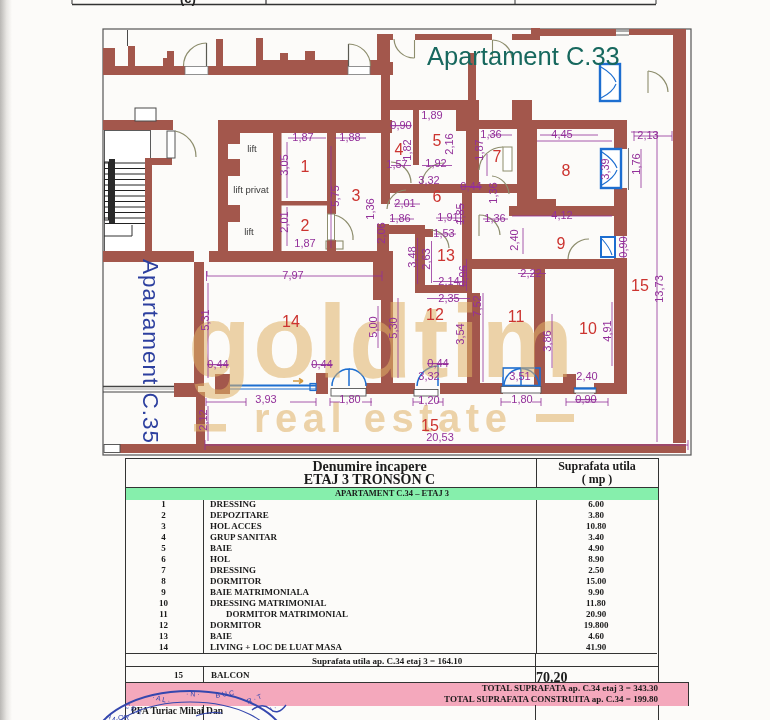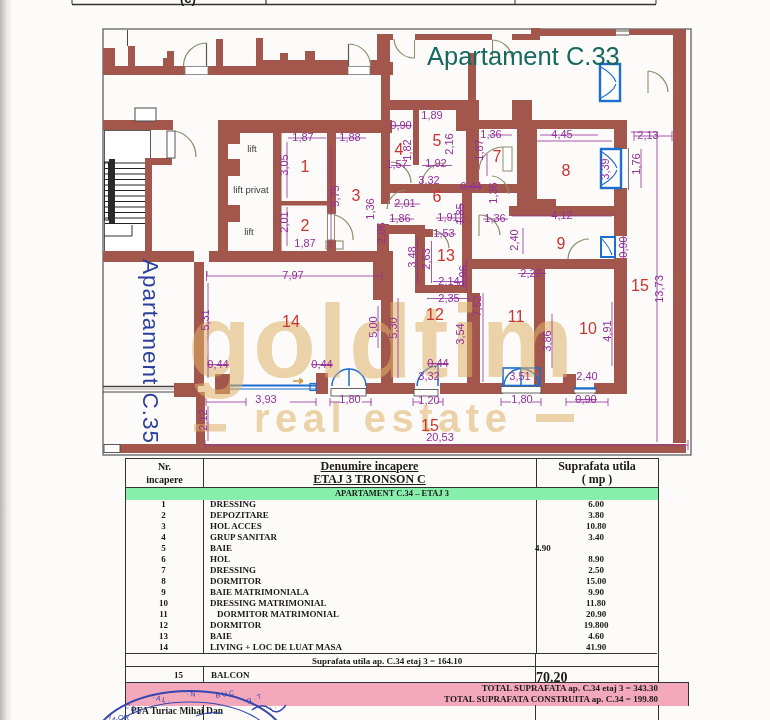--- a/index.html
+++ b/index.html
@@ -526,22 +526,21 @@
 <line x1="205" y1="440" x2="205" y2="450"></line>
 <line x1="424" y1="445" x2="206" y2="445" stroke-width="0"></line>
 <line x1="457" y1="445" x2="688" y2="445" stroke-width="0"></line>
 <line x1="657" y1="437" x2="663" y2="437" stroke-width="0"></line>
 </g>
 
 </svg>
 
 <div class="tbl" style="left:125px;top:458px;width:532px;height:247px;border:1.2px solid #333;border-bottom:none;font-size:9px;">
 
-<div style="position:absolute;left:0;top:0;width:77px;height:28px;border-right:1px solid #333;text-align:center;font-size:10px;line-height:13px;padding-top:1px;">Nr.<br>incapere</div>
-<div style="position:absolute;left:77px;top:0;width:333px;height:28px;border-right:1px solid #333;text-align:center;font-size:12px;line-height:13px;padding-top:1px;text-decoration:underline;">Denumire incapere<br>ETAJ 3 TRONSON C</div>
+<div style="position:absolute;left:77px;top:0;width:333px;height:28px;border-right:1px solid #333;text-align:center;font-size:14px;line-height:13px;padding-top:1px;">Denumire incapere<br>ETAJ 3 TRONSON C</div>
 <div style="position:absolute;left:410px;top:0;width:122px;height:28px;text-align:center;font-size:12px;line-height:13px;padding-top:1px;">Suprafata utila<br>( mp )</div>
 <div style="position:absolute;left:0;top:28px;width:532px;height:0;border-top:1px solid #333;"></div>
 
 <div style="position:absolute;left:0;top:29px;width:532px;height:11.5px;background:#86efac;text-align:center;font-size:8.5px;line-height:11px;">APARTAMENT C.34 – ETAJ 3</div>
 
 <div style="position:absolute;left:0;top:40.5px;width:532px;height:154px;">
 <div style="position:absolute;left:0;top:0;width:77px;height:154px;border-right:1px solid #333;"></div>
 <div style="position:absolute;left:410px;top:0;width:0px;height:154px;border-right:1px solid #333;"></div>
 </div>
 </div>
@@ -554,38 +553,38 @@
       <div style="position:absolute;left:85px;top:11px;">DEPOZITARE</div>
       <div style="position:absolute;left:410px;top:11px;width:122px;text-align:center;">3.80</div>
 <div style="position:absolute;left:0;top:22px;width:77px;text-align:center;">3</div>
       <div style="position:absolute;left:85px;top:22px;">HOL ACCES</div>
       <div style="position:absolute;left:410px;top:22px;width:122px;text-align:center;">10.80</div>
 <div style="position:absolute;left:0;top:33px;width:77px;text-align:center;">4</div>
       <div style="position:absolute;left:85px;top:33px;">GRUP SANITAR</div>
       <div style="position:absolute;left:410px;top:33px;width:122px;text-align:center;">3.40</div>
 <div style="position:absolute;left:0;top:44px;width:77px;text-align:center;">5</div>
       <div style="position:absolute;left:85px;top:44px;">BAIE</div>
-      <div style="position:absolute;left:410px;top:44px;width:122px;">4.90</div>
+      <div style="position:absolute;left:410px;top:44px;width:122px;text-align:center;">4.90</div>
 <div style="position:absolute;left:0;top:55px;width:77px;text-align:center;">6</div>
       <div style="position:absolute;left:85px;top:55px;">HOL</div>
       <div style="position:absolute;left:410px;top:55px;width:122px;text-align:center;">8.90</div>
 <div style="position:absolute;left:0;top:66px;width:77px;text-align:center;">7</div>
       <div style="position:absolute;left:85px;top:66px;">DRESSING</div>
       <div style="position:absolute;left:410px;top:66px;width:122px;text-align:center;">2.50</div>
 <div style="position:absolute;left:0;top:77px;width:77px;text-align:center;">8</div>
       <div style="position:absolute;left:85px;top:77px;">DORMITOR</div>
       <div style="position:absolute;left:410px;top:77px;width:122px;text-align:center;">15.00</div>
 <div style="position:absolute;left:0;top:88px;width:77px;text-align:center;">9</div>
       <div style="position:absolute;left:85px;top:88px;">BAIE MATRIMONIALA</div>
       <div style="position:absolute;left:410px;top:88px;width:122px;text-align:center;">9.90</div>
 <div style="position:absolute;left:0;top:99px;width:77px;text-align:center;">10</div>
       <div style="position:absolute;left:85px;top:99px;">DRESSING MATRIMONIAL</div>
       <div style="position:absolute;left:410px;top:99px;width:122px;text-align:center;">11.80</div>
 <div style="position:absolute;left:0;top:110px;width:77px;text-align:center;">11</div>
-      <div style="position:absolute;left:92px;top:110px;">DORMITOR MATRIMONIAL</div>
+      <div style="position:absolute;left:101px;top:110px;">DORMITOR MATRIMONIAL</div>
       <div style="position:absolute;left:410px;top:110px;width:122px;text-align:center;">20.90</div>
 <div style="position:absolute;left:0;top:121px;width:77px;text-align:center;">12</div>
       <div style="position:absolute;left:85px;top:121px;">DORMITOR</div>
       <div style="position:absolute;left:410px;top:121px;width:122px;text-align:center;">19.800</div>
 <div style="position:absolute;left:0;top:132px;width:77px;text-align:center;">13</div>
       <div style="position:absolute;left:85px;top:132px;">BAIE</div>
       <div style="position:absolute;left:410px;top:132px;width:122px;text-align:center;">4.60</div>
 <div style="position:absolute;left:0;top:143px;width:77px;text-align:center;">14</div>
       <div style="position:absolute;left:85px;top:143px;">LIVING + LOC DE LUAT MASA</div>
       <div style="position:absolute;left:410px;top:143px;width:122px;text-align:center;">41.90</div>

